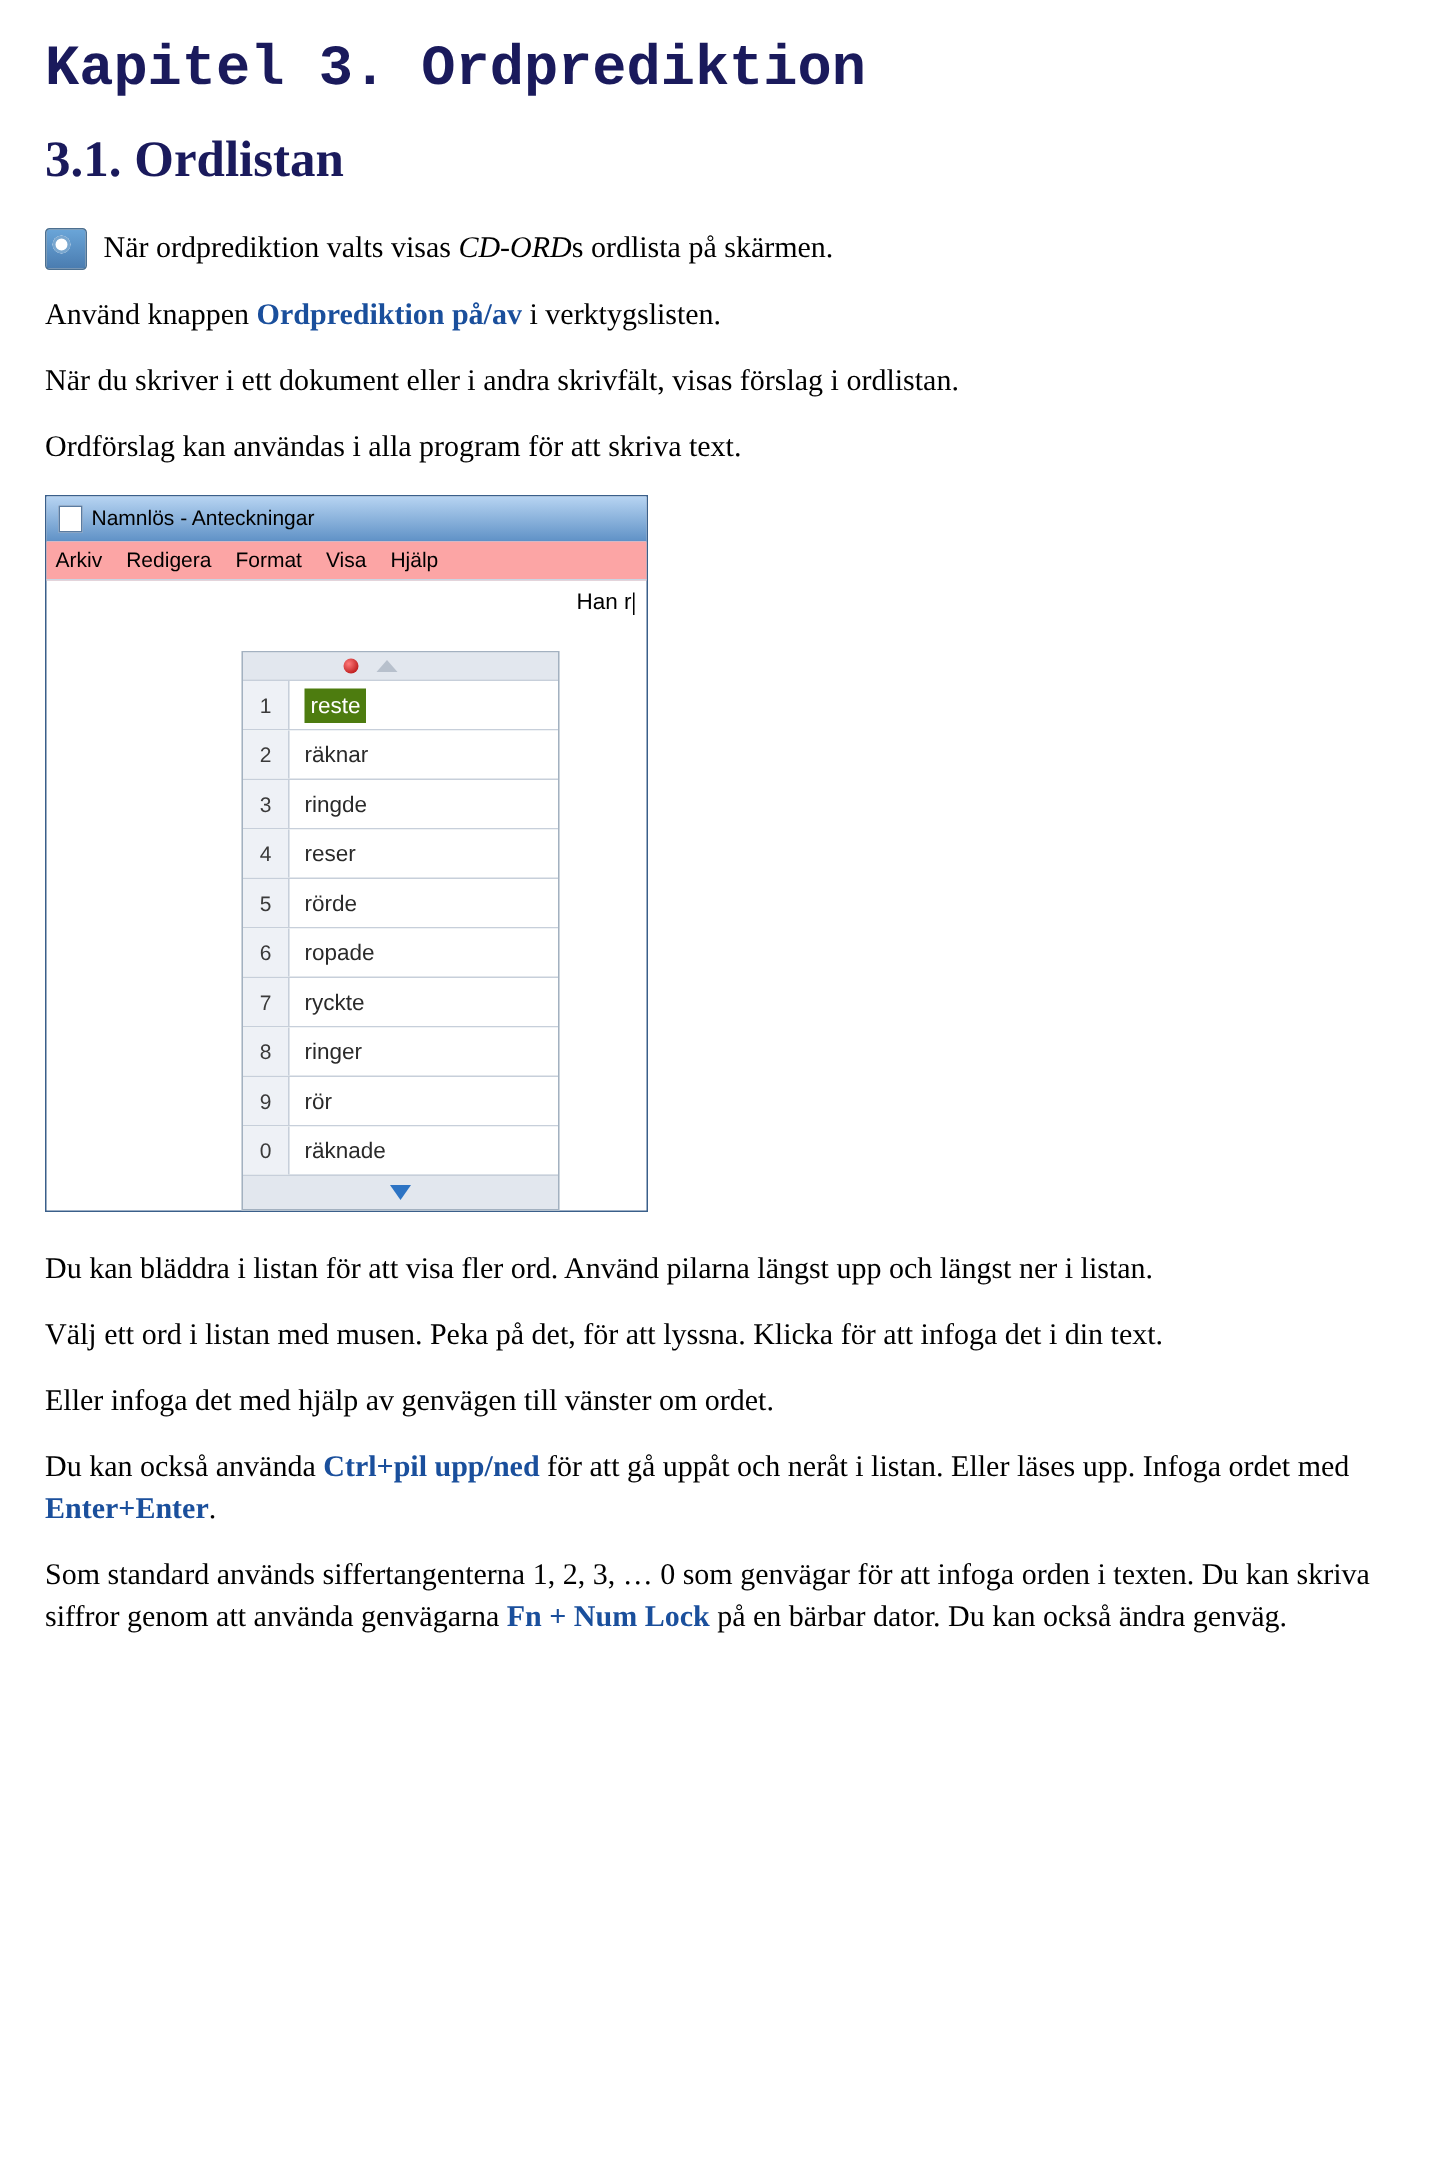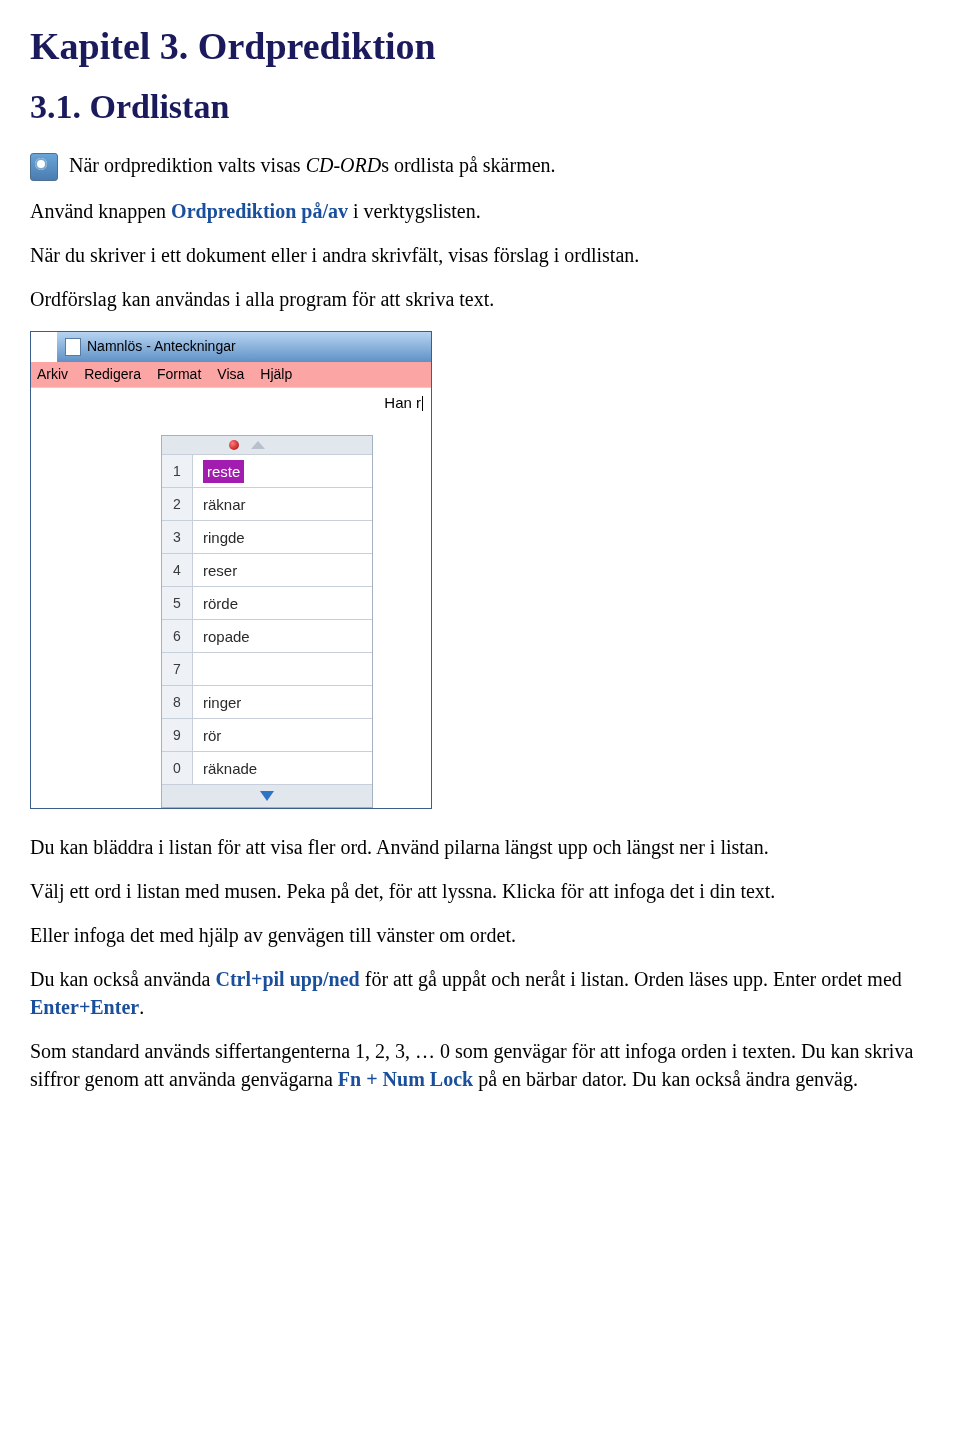--- a/index.html
+++ b/index.html
@@ -4,21 +4,21 @@
 <style>
   body {
     font-family: 'Palatino Linotype', 'Book Antiqua', Palatino, serif;
     max-width: 960px;
     margin: 0;
     padding: 20px 30px;
     color: #000;
     line-height: 1.4;
   }
   h1 {
-    font-family: Liberation Serif, serif;
+    font-family: Liberation Mono, monospace;
     font-size: 38px;
     font-weight: bold;
     color: #1a1a5c;
     margin: 0 0 10px 0;
   }
   h2 {
     font-family: 'Palatino Linotype', 'Book Antiqua', Palatino, serif;
     font-size: 34px;
     font-weight: bold;
     color: #1a1a5c;
@@ -63,21 +63,20 @@
     background: #fff;
   }
   .titlebar {
     background: linear-gradient(#b7d4f2, #5f91c6);
     color: #000;
     padding: 5px 8px;
     display: flex;
     align-items: center;
     gap: 6px;
     font-weight: normal;
-    margin-left: 26px;
   }
   .titlebar .doc-icon {
     width: 14px;
     height: 16px;
     background: #fff;
     border: 1px solid #5a7ba0;
     position: relative;
   }
   .menubar {
     background: #fca5a5;
@@ -151,21 +150,21 @@
   }
   .word-text {
     flex: 1;
     display: flex;
     align-items: center;
     padding-left: 10px;
     font-size: 15px;
     color: #2a2a2a;
   }
   .word-text.selected span {
-    background: #a21caf;
+    background: #4d7c0f;
     color: #fff;
     padding: 1px 4px;
   }
   .pp-footer {
     height: 22px;
     background: #e2e7ee;
     display: flex;
     align-items: center;
     justify-content: center;
     border-top: 1px solid #c7cfda;
@@ -242,20 +241,23 @@
           </div>
       </div>
       <div class="word-row">
         <div class="word-num">6</div>
         <div class="word-text">
             <span>ropade</span>
           </div>
       </div>
       <div class="word-row">
         <div class="word-num">7</div>
+        <div class="word-text">
+            <span>ryckte</span>
+          </div>
       </div>
       <div class="word-row">
         <div class="word-num">8</div>
         <div class="word-text">
             <span>ringer</span>
           </div>
       </div>
       <div class="word-row">
         <div class="word-num">9</div>
         <div class="word-text">
@@ -272,17 +274,17 @@
     <div class="pp-footer">
       <span class="arrow-down"></span>
     </div>
   </div>
 </div>
 
 <p>Du kan bläddra i listan för att visa fler ord. Använd pilarna längst upp och längst ner i listan.</p>
 <p>Välj ett ord i listan med musen. Peka på det, för att lyssna. Klicka för att infoga det i din text.</p>
 <p>Eller infoga det med hjälp av genvägen till vänster om ordet.</p>
 <p>
-  <span>Du kan också använda </span><span class="blue-link">Ctrl+pil upp/ned</span><span> för att gå uppåt och neråt i listan. Orden läses upp. Enter ordet med </span><span class="blue-link">Enter+Enter</span><span>.</span>
+  <span>Du kan också använda </span><span class="blue-link">Ctrl+pil upp/ned</span><span> för att gå uppåt och neråt i listan. Eller läses upp. Infoga ordet med </span><span class="blue-link">Enter+Enter</span><span>.</span>
 </p>
 <p>
   <span>Som standard används siffertangenterna 1, 2, 3, … 0 som genvägar för att infoga orden i texten. Du kan skriva siffror genom att använda genvägarna </span><span class="blue-link">Fn + Num Lock</span><span> på en bärbar dator. Du kan också ändra genväg.</span>
 </p>
 
 </body></html>

